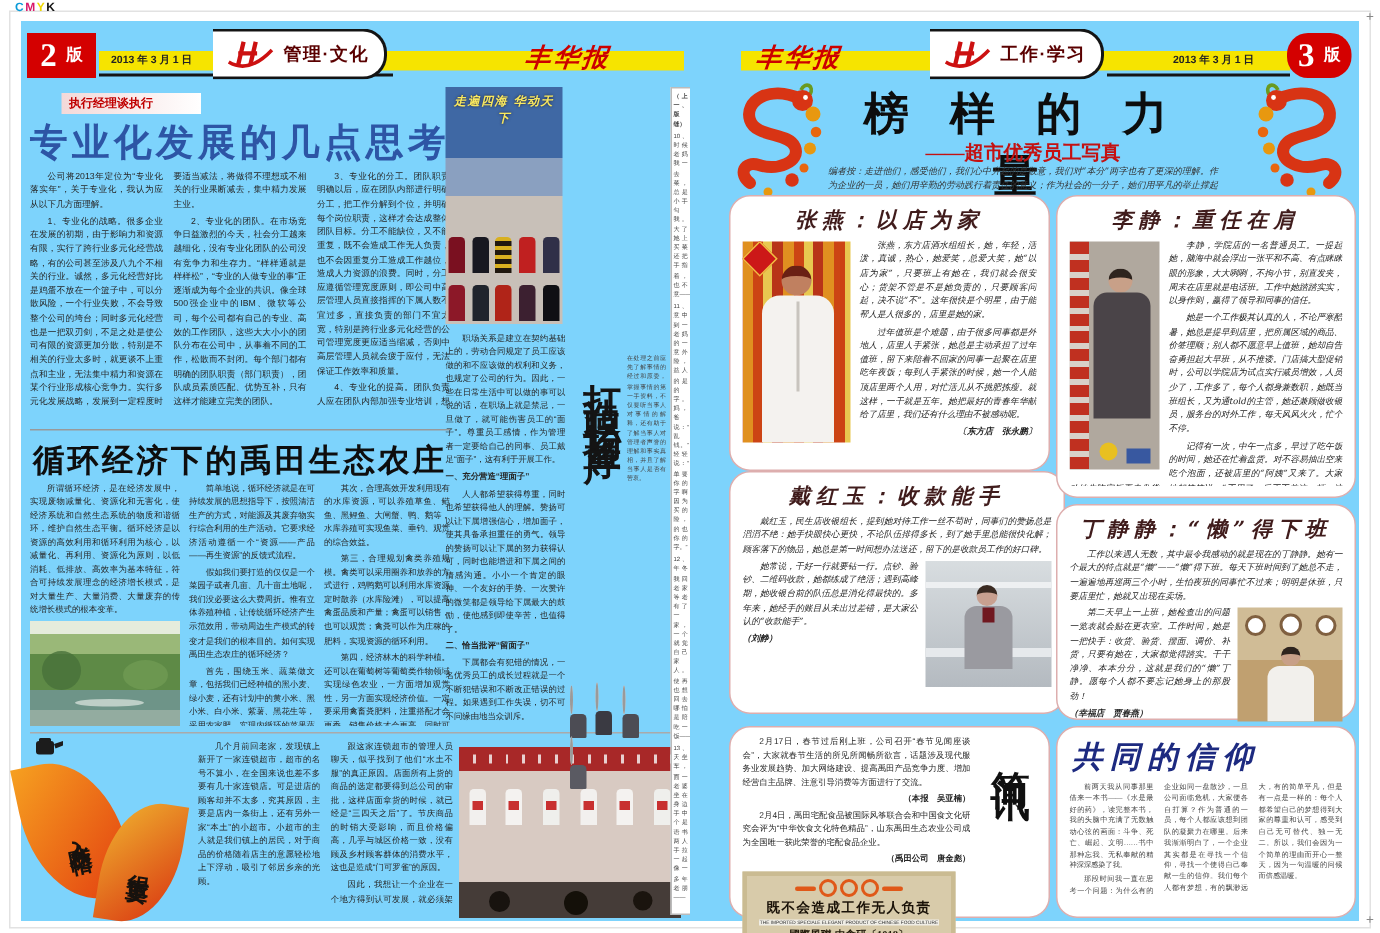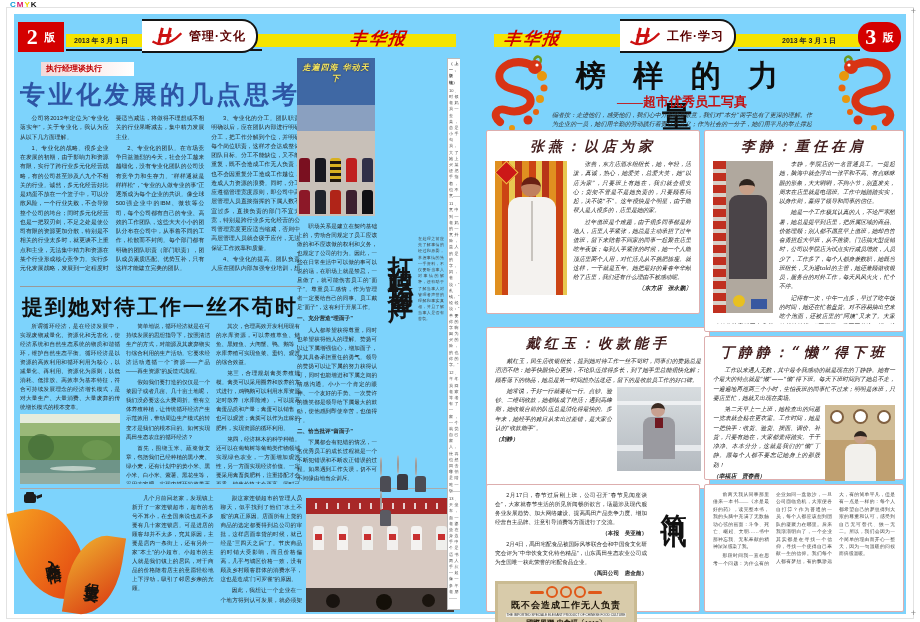--- a/index.html
+++ b/index.html
@@ -58,21 +58,21 @@
   .fig .fb{width:11px;height:24px;border-radius:3px 3px 0 0;}
   .clipfig{display:inline-block;margin-right:2px;vertical-align:bottom;}
   .clipfig .ch{width:7px;height:7px;border-radius:50%;background:#e4e4e4;border:1px solid #9a9a9a;margin:0 auto;}
   .clipfig .cb{width:11px;height:16px;border-radius:3px 3px 1px 1px;background:#4c4c54;}
   
   .bigtitle{position:absolute;text-align:center;font:bold 30px "Liberation Serif",serif;
             color:#0d0d0d;letter-spacing:10px;}
   .subtitle{position:absolute;text-align:center;font:bold 13px "Liberation Serif",serif;color:#c41111;}
   .ednote{position:absolute;font:italic 6px/1.55 "DejaVu Serif",serif;color:#333;text-align:justify;}
   .redbar{position:absolute;background:#cc2222;}
-  .pbox{position:absolute;border:1px solid #ddaeae;border-radius:2px;padding:6px 8px;background:#fff;
+  .pbox{position:absolute;border:1px solid #ddaeae;border-radius:14px;padding:6px 8px;background:#fff;
         box-sizing:border-box;}
   .ptitle{text-align:center;font:bold italic 14px "DejaVu Serif",serif;color:#401c1c;
           letter-spacing:4px;margin:1px 0 4px;}
   .t6{font-size:5.8px;line-height:1.6;color:#242424;}
   .pbody.script p{font-style:italic;}
   .boxrow{display:flex;gap:5px;}
   .boxrow .grow{flex:1;}
   .jx-title{position:absolute;right:8px;top:8px;writing-mode:vertical-rl;
             font:bold 26px "Liberation Serif",serif;letter-spacing:8px;color:#101010;}
   .xy-title{font:bold italic 20px "DejaVu Serif",serif;color:#1d2a80;letter-spacing:5px;margin:0 0 4px 2px;}
@@ -121,21 +121,21 @@
     <div class="abs t58 j cols3" style="left:6px;top:100px;width:280px;height:166px;overflow:hidden;">
       <p>公司将2013年定位为“专业化落实年”，关于专业化，我认为应从以下几方面理解。</p>
       <p>1、专业化的战略。很多企业在发展的初期，由于影响力和资源有限，实行了跨行业多元化经营战略，有的公司甚至涉及八九个不相关的行业。诚然，多元化经营好比是鸡蛋不放在一个篮子中，可以分散风险，一个行业失败，不会导致整个公司的垮台；同时多元化经营也是一把双刃剑，不足之处是使公司有限的资源更加分散，特别是不相关的行业太多时，就更谈不上重点和主业，无法集中精力和资源在某个行业形成核心竞争力。实行多元化发展战略，发展到一定程度时要适当减法，将做得不理想或不相关的行业果断减去，集中精力发展主业。</p>
       <p>2、专业化的团队。在市场竞争日益激烈的今天，社会分工越来越细化，没有专业化团队的公司没有竞争力和生存力。“样样通就是样样松”，“专业的人做专业的事”正逐渐成为每个企业的共识。像全球500强企业中的IBM、微软等公司，每个公司都有自己的专业、高效的工作团队，这些大大小小的团队分布在公司中，从事着不同的工作，松散而不封闭。每个部门都有明确的团队职责（部门职责），团队成员素质匹配、优势互补，只有这样才能建立完美的团队。</p>
       <p>3、专业化的分工。团队职责明确以后，应在团队内部进行明确分工，把工作分解到个位，并明确每个岗位职责，这样才会达成整体团队目标。分工不能缺位，又不能重复，既不会造成工作无人负责，也不会因重复分工造成工作越位，造成人力资源的浪费。同时，分工应遵循管理宽度原则，即公司中高层管理人员直接指挥的下属人数不宜过多，直接负责的部门不宜太宽，特别是跨行业多元化经营的公司管理宽度更应适当缩减，否则中高层管理人员就会疲于应付，无法保证工作效率和质量。</p>
       <p>4、专业化的提高。团队负责人应在团队内部加强专业培训，想法设法提高下属的专业化技能。作为下属应安排定期专业学习并不断向先进学习，加强工作和不同业态间的交流沟通，提高自身专业技能，特别是跨行业多元化经营的不同业态的负责人更应加强学习，以保持较强的竞争力和专业化水平。只有个体技能提高了，“专业的人做专业的事”才能真正落到实处。</p>
 
     </div>
 
     <div class="divider" style="left:6px;top:272px;width:280px;"></div>
-    <div class="title-black" style="left:6px;top:279px;width:280px;">提到她对待工作一丝不苟时</div>
+    <div class="title-black" style="left:6px;top:279px;width:280px;">循环经济下的禹田生态农庄</div>
     <div class="abs" style="left:6px;top:308px;width:280px;height:162px;display:flex;gap:6px;overflow:hidden;">
       <div style="width:100px;" class="t5 j">
         <p>所谓循环经济，是在经济发展中，实现废物减量化、资源化和无害化，使经济系统和自然生态系统的物质和谐循环，维护自然生态平衡。循环经济是以资源的高效利用和循环利用为核心，以减量化、再利用、资源化为原则，以低消耗、低排放、高效率为基本特征，符合可持续发展理念的经济增长模式，是对大量生产、大量消费、大量废弃的传统增长模式的根本变革。</p>
         <div class="photo" style="width:100px;height:74px;background:linear-gradient(#e6ecdc 0 12%,#9ab878 12% 30%,#5e8a46 30% 62%,#6e9488 62% 80%,#93aca0 80%);">
           <div class="abs" style="left:8px;top:20px;width:26px;height:26px;border-radius:50%;background:#47703a;opacity:.8;"></div>
           <div class="abs" style="left:62px;top:26px;width:30px;height:20px;border-radius:50%;background:#6f9a52;opacity:.8;"></div>
           <div class="abs" style="left:30px;top:52px;width:46px;height:5px;border-radius:50%;background:#dfe8e2;opacity:.7;"></div>
         </div>
       </div>
       <div style="width:85px;" class="t5 j">
@@ -303,21 +303,21 @@
           <div class="abs" style="left:26px;top:16px;width:20px;height:20px;border-radius:50%;background:#c08060;border-top:7px solid #6a2014;box-sizing:border-box;"></div>
           <div class="abs" style="left:13px;top:36px;width:48px;height:98px;border-radius:12px 12px 0 0;background:#f4f2ef;"></div>
           <div class="abs" style="left:36px;top:40px;width:2px;height:60px;background:#c8c4be;"></div>
         </div>
         <p>张燕，东方店酒水组组长，她，年轻，活泼，真诚，热心，她爱笑，总爱大笑，她“以店为家”，只要班上有她在，我们就会很安心；货架不管是不是她负责的，只要顾客问起，决不说“不”。这年很快是个明星，由于能帮人是人很多的，店里是她的家。</p>
         <p>过年值班是个难题，由于很多同事都是外地人，店里人手紧张，她总是主动承担了过年值班，留下来陪着不回家的同事一起聚在店里吃年夜饭；每到人手紧张的时候，她一个人能顶店里两个人用，对忙活儿从不挑肥拣瘦。就这样，一干就是五年。她把最好的青春年华献给了店里，我们还有什么理由不被感动呢。</p>
         <p class="sig">〔东方店　张永鹏〕</p>
       </div>
     </div>
 
-    <div class="pbox" style="left:26px;top:313px;width:224px;height:162px;">
+    <div class="pbox" style="left:26px;top:300px;width:224px;height:162px;">
       <div class="ptitle">戴红玉：收款能手</div>
       <div class="pbody script t6 j">
         <p>戴红玉，民生店收银组长，提到她对待工作一丝不苟时，同事们的赞扬总是滔滔不绝：她手快眼快心更快，不论队伍排得多长，到了她手里总能很快化解；顾客落下的物品，她总是第一时间想办法送还，留下的是收款员工作的好口碑。</p>
         <div class="boxrow">
           <div class="grow">
             <p>她常说，干好一行就要钻一行。点钞、验钞、二维码收款，她都练成了绝活；遇到高峰期，她收银台前的队伍总是消化得最快的。多年来，她经手的账目从未出过差错，是大家公认的“收款能手”。</p>
             <p class="sig" style="text-align:left;">（刘静）</p>
           </div>
           <div class="photo" style="width:84px;height:84px;background:linear-gradient(#d8dde0,#b4bac0);">
             <div class="abs" style="left:0;top:14px;width:100%;height:4px;background:#eef0f2;"></div>
@@ -383,20 +383,21 @@
             <div class="abs" style="left:28px;top:4px;width:11px;height:11px;border-radius:50%;background:#fff;border:2px solid #806040;"></div>
             <div class="abs" style="left:52px;top:5px;width:10px;height:10px;border-radius:50%;background:#fff;border:2px solid #806040;"></div>
             <div class="abs" style="left:29px;top:26px;width:13px;height:13px;border-radius:50%;background:#c8a088;border-top:5px solid #2e241e;box-sizing:border-box;"></div>
             <div class="abs" style="left:20px;top:39px;width:31px;height:37px;border-radius:8px 8px 0 0;background:#f2f0ec;"></div>
           </div>
         </div>
       </div>
     </div>
 
     <div class="pbox" style="left:244px;top:470px;width:200px;height:128px;">
+      <div class="xy-title">共同的信仰</div>
       <div class="cols3 t4 j serif" style="height:78px;overflow:hidden;font-size:4.8px;">
         <p>前两天我从同事那里借来一本书——《水是最好的药》，读完整本书，我的头脑中充满了无数触动心弦的画面：斗争、死亡、崛起、文明……书中那种忘我、无私奉献的精神深深感染了我。</p>
         <p>那段时间我一直在思考一个问题：为什么有的企业如同一盘散沙，一旦公司面临危机，大家便各自打算？作为普通的一员，每个人都应该想到团队的凝聚力在哪里。后来我渐渐明白了，一个企业其实都是在寻找一个信仰，寻找一个使得自己奉献一生的信仰。我们每个人都有梦想，有的飘渺远大，有的简单平凡，但是有一点是一样的：每个人都希望自己的梦想得到大家的尊重和认可，感受到自己无可替代、独一无二。所以，我们会因为一个简单的理由而开心一整天，因为一句温暖的问候而倍感温暖。</p>
 
       </div>
     </div>
   </div>
 </div>
 
 </body></html>

